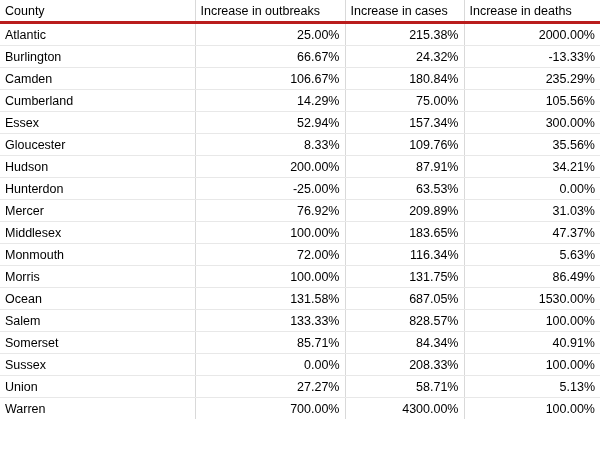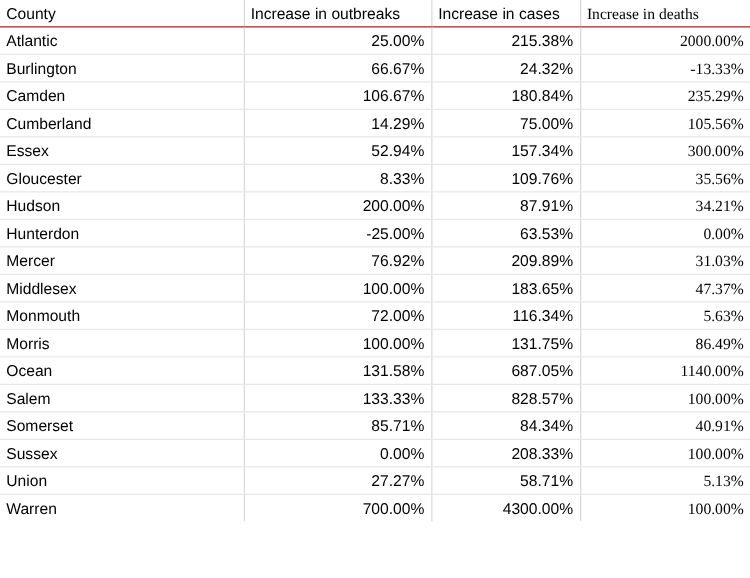--- a/index.html
+++ b/index.html
@@ -30,32 +30,31 @@
     border-right: 1px solid #d9d9d9;
     border-bottom: 1px solid #e8e8e8;
     white-space: nowrap;
     overflow: hidden;
     font-weight: normal;
     vertical-align: middle;
     line-height: 20px;
   }
   table.sheet tr.header th {
     text-align: left;
-    border-bottom: 1px solid #b91c1c;
+    border-bottom: 3px solid #b91c1c;
   }
   table.sheet td.label {
     text-align: left;
   }
   table.sheet td.num {
     text-align: right;
   }
   table.sheet td:last-child,
   table.sheet th:last-child {
     border-right: none;
-    font-family: Liberation Serif, serif;
   }
   table.sheet tr:last-child td {
     border-bottom: none;
   }
 </style>
 </head>
 <body>
 
 <table class="sheet">
   <colgroup>
@@ -142,21 +141,21 @@
     <tr>
       <td class="label">Morris</td>
       <td class="num">100.00%</td>
       <td class="num">131.75%</td>
       <td class="num">86.49%</td>
     </tr>
     <tr>
       <td class="label">Ocean</td>
       <td class="num">131.58%</td>
       <td class="num">687.05%</td>
-      <td class="num">1140.00%</td>
+      <td class="num">1530.00%</td>
     </tr>
     <tr>
       <td class="label">Salem</td>
       <td class="num">133.33%</td>
       <td class="num">828.57%</td>
       <td class="num">100.00%</td>
     </tr>
     <tr>
       <td class="label">Somerset</td>
       <td class="num">85.71%</td>

